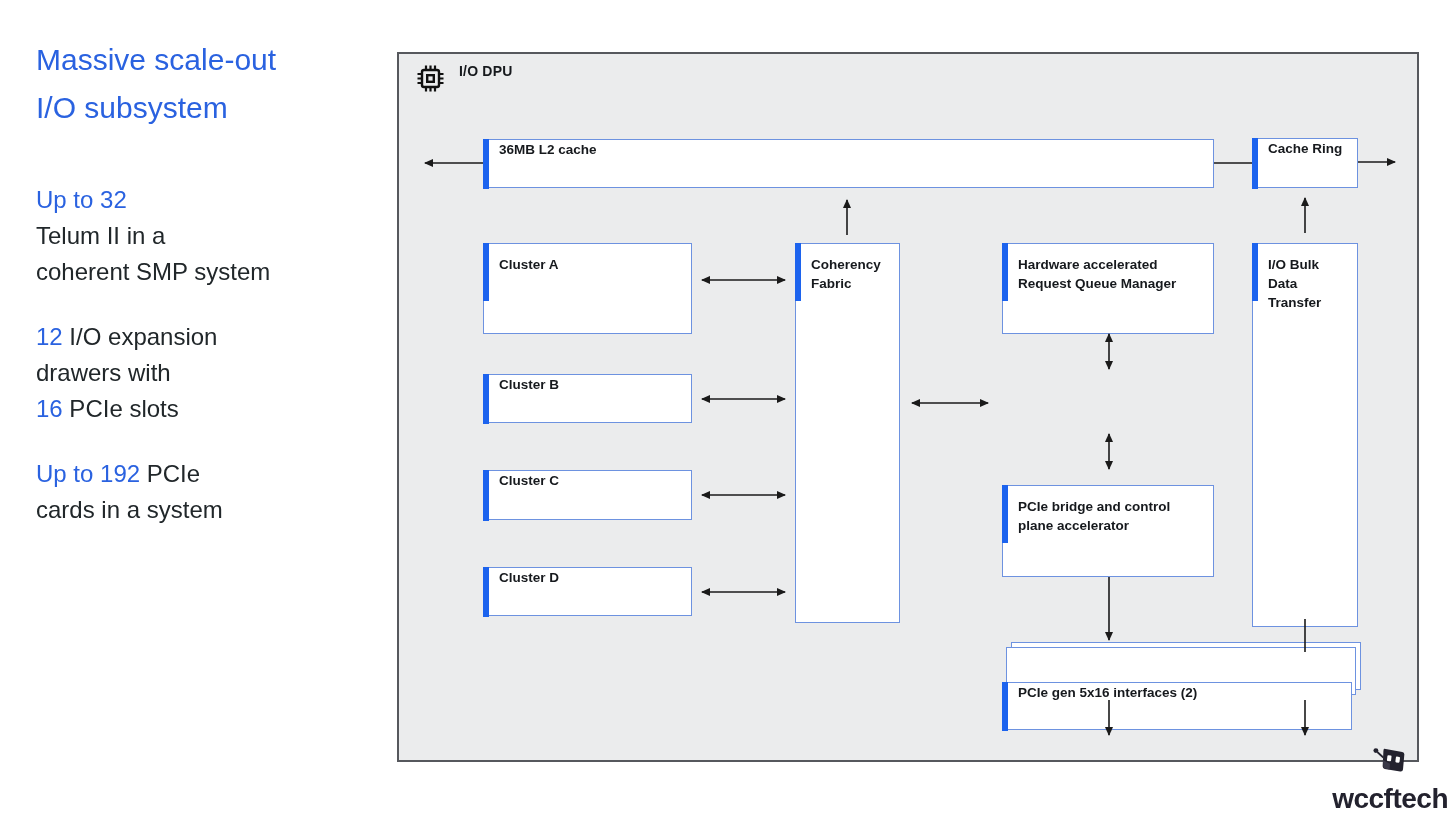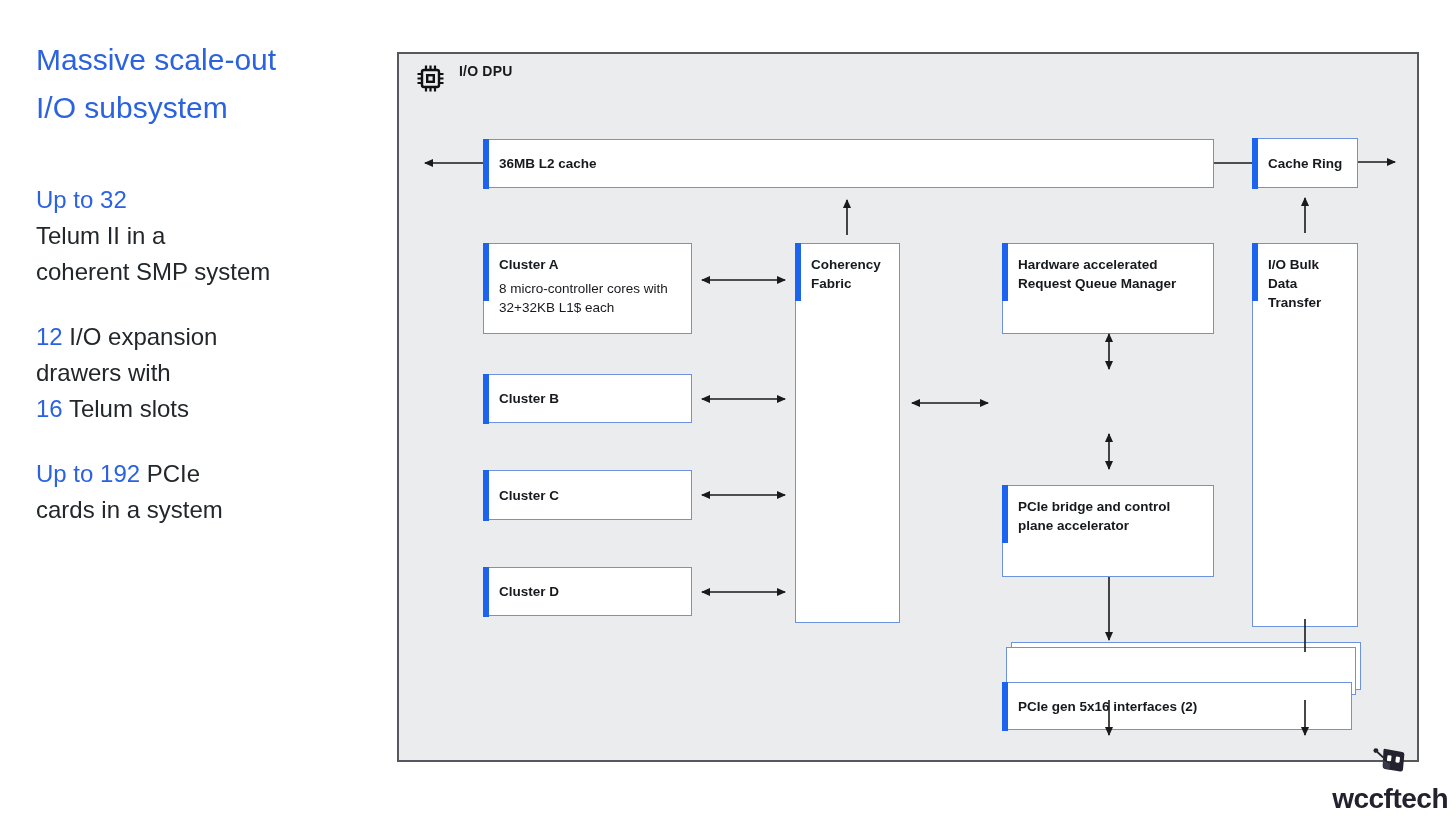--- a/index.html
+++ b/index.html
@@ -34,40 +34,40 @@
     position:absolute;background:#ffffff;
     border:1.5px solid var(--box-border,#6d92e0);
     box-sizing:border-box;
   }
   .bar{position:absolute;left:-1.5px;top:-1.5px;width:6px;background:var(--accent,#1c63ee);}
   .bar.full{height:calc(100% + 3px);}
   .bar.partial{height:58px;}
   .box-label{font-weight:bold;font-size:13.5px;line-height:19px;color:#16191d;}
   .box-desc{font-size:13.5px;line-height:19px;color:#16191d;margin-top:5px;}
   .pad{padding:11px 14px 11px 15px;margin-top:8px;}
-  .vcenter{display:flex;align-items:center;padding-left:15px;padding-right:10px;}
+  .vcenter{display:flex;padding-left:15px;padding-right:10px;}
   .ghost{position:absolute;background:#ffffff;border:1.5px solid var(--box-border,#6d92e0);box-sizing:border-box;}
   
   .wires{position:absolute;left:0;top:0;pointer-events:none;}
   
   .brand{position:absolute;right:8px;bottom:4px;display:flex;align-items:center;gap:7px;flex-direction:column;}
   .brand-word{font-size:28px;font-weight:bold;letter-spacing:-.5px;color:var(--brand,#23222e);text-transform:lowercase;}
 </style>
 </head>
 <body>
 
 <div class="sidebar">
   <h1 class="sidebar-title">Massive scale-out
 I/O subsystem</h1>
   <p class="stat first"><span class="hl">Up to 32
 </span><span>Telum II in a
 coherent SMP system</span></p>
   <p class="stat"><span class="hl">12</span><span> I/O expansion
 drawers with
-</span><span class="hl">16</span><span> Telum slots</span></p>
+</span><span class="hl">16</span><span> PCIe slots</span></p>
   <p class="stat"><span class="hl">Up to 192</span><span> PCIe
 cards in a system</span></p>
 </div>
 
 <div class="canvas">
 
   <div class="dpu-header">
     <svg class="chip" viewBox="0 0 31 31" fill="none" stroke="#111" stroke-width="2.4">
       <rect x="7" y="7" width="17" height="17" rx="2"></rect>
       <rect x="12.2" y="12.2" width="6.6" height="6.6"></rect>
@@ -87,21 +87,20 @@
   </div>
 
   <div class="box vcenter" style="left:853px;top:84px;width:106px;height:50px">
     <div class="bar full"></div>
     <span class="box-label">Cache Ring</span>
   </div>
 
   <div class="box pad" style="left:84px;top:181px;width:209px;height:91px">
     <div class="bar partial"></div>
     <div class="box-label">Cluster A</div>
-    <div class="box-desc">8 micro-controller cores with 32+32KB L1$ each</div>
   </div>
 
   <div class="box vcenter" style="left:84px;top:416px;width:209px;height:50px">
     <div class="bar full"></div>
     <span class="box-label">Cluster C</span>
   </div>
 
   <div class="box vcenter" style="left:84px;top:320px;width:209px;height:49px">
     <div class="bar full"></div>
     <span class="box-label">Cluster B</span>

